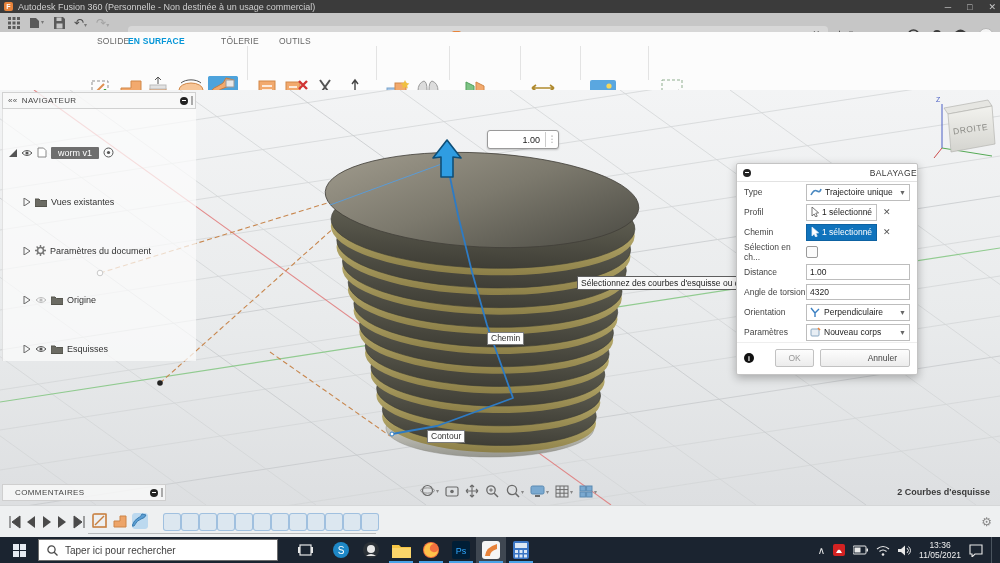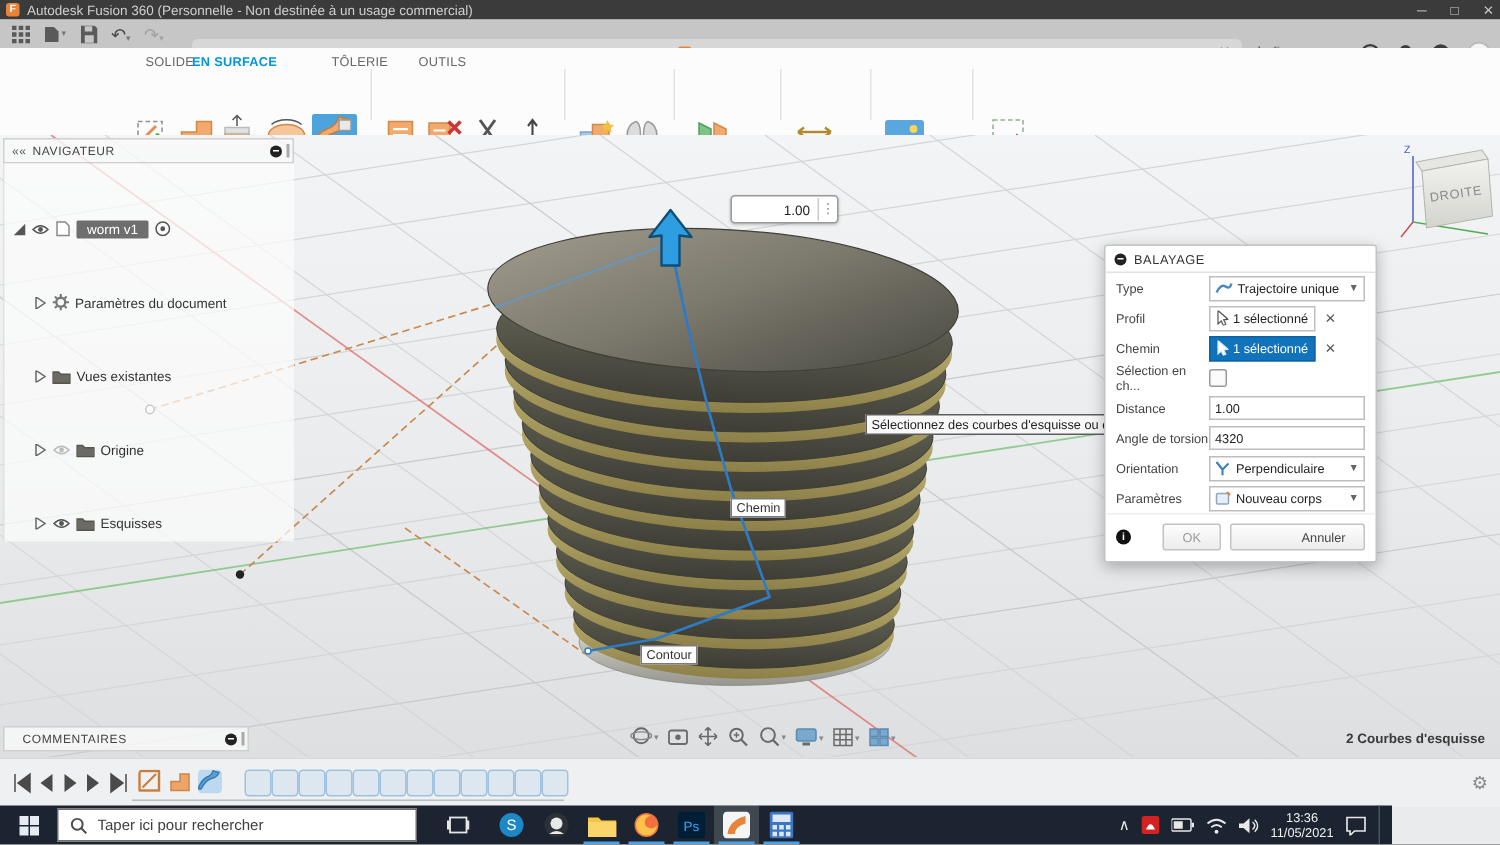--- a/index.html
+++ b/index.html
@@ -59,21 +59,21 @@
   .navigator{left:2px;top:92px;width:194px;}
   .navtree{background:rgba(252,252,252,.72);padding:3px 0 4px 0;border-left:1px solid rgba(190,190,190,.4);}
   .trow{height:17px;display:flex;align-items:center;font-size:9px;color:#333;gap:4px;margin-top:32px;}
   .trow .ico{display:flex;}
   .rootpill{background:#6e6e6e;color:#fff;padding:1px 7px;border-radius:1px;}
   .comments{left:2px;top:484px;width:164px;}
   
   .dialog{left:736px;top:163px;width:180px;background:#fff;border:1px solid #c4c4c4;border-radius:2px;
           box-shadow:0 3px 10px rgba(0,0,0,.28);font-size:8.5px;color:#444;}
   .dlg-hdr{height:17px;display:flex;align-items:center;border-bottom:1px solid #e2e2e2;
-           font-size:8.5px;color:#333;letter-spacing:.4px;}
+           font-size:8.5px;color:#333;letter-spacing:.4px;justify-content:space-between;}
   .dlg-hdr .pdot{width:8px;height:8px;border-radius:50%;background:#222;margin:0 5px 0 6px;position:relative;}
   .dlg-hdr .pdot::after{content:"";position:absolute;left:2px;top:3.5px;width:4px;height:1px;background:#fff;}
   .dlg-row{display:flex;align-items:center;height:20px;padding:0 7px;}
   .dlg-row .lbl{width:62px;flex:none;}
   .dlg-input{flex:1;height:14px;border:1px solid #bdbdbd;font-size:8.5px;color:#222;padding:0 3px;
              font-family:"Liberation Sans",sans-serif;background:#fff;min-width:0;}
   .dlg-drop{flex:1;height:15px;border:1px solid #bdbdbd;background:#fff;display:flex;align-items:center;
             gap:3px;padding:0 3px;color:#222;}
   .dlg-drop .car{margin-left:auto;color:#666;font-size:7px;}
   .chip{height:15px;display:flex;align-items:center;gap:3px;padding:0 4px;border:1px solid #c0c0c0;background:#fff;color:#222;}
@@ -92,21 +92,21 @@
   .viewbar .vb{display:flex;align-items:center;gap:1px;}
   .viewbar .car{font-size:6px;color:#888;}
   
   .timeline{left:0;top:505px;width:1000px;height:32px;background:#eef0f1;border-top:1px solid #d5d7d8;}
   .tl-play{position:absolute;left:8px;top:8px;}
   .tl-ico{position:absolute;top:7px;width:16px;height:16px;border-radius:3px;}
   .tl-ghost{border:1.5px solid rgba(110,160,210,.55);background:rgba(175,208,236,.28);}
   .tl-ruler{position:absolute;left:88px;top:27px;width:288px;height:4px;border-top:1px solid #b9bbbc;}
   .gear{position:absolute;right:8px;top:9px;color:#8a8a8a;font-size:12px;}
   
-  .taskbar{left:0;top:537px;width:928px;height:26px;background:#1b2430;display:flex;align-items:center;}
+  .taskbar{left:0;top:537px;width:1000px;height:26px;background:#1b2430;display:flex;align-items:center;}
   .startbtn{width:38px;height:26px;display:flex;align-items:center;justify-content:center;}
   .winlogo{display:grid;grid-template-columns:6px 6px;grid-template-rows:6px 6px;gap:1px;}
   .winlogo span{background:#e6ecf2;}
   .tsearch{width:222px;height:20px;background:#fff;border:1px solid #6d6d6d;display:flex;align-items:center;
            font-size:10px;color:#3e3e3e;gap:7px;padding:0 8px;}
   .tb-ico{width:30px;height:26px;display:flex;align-items:center;justify-content:center;position:relative;}
   .tb-ico.active{background:rgba(255,255,255,.16);}
   .runline{position:absolute;left:3px;bottom:0;width:24px;height:2px;background:#4aa3e8;}
   .tray{margin-left:auto;display:flex;align-items:center;gap:8px;padding-right:4px;color:#e8e8e8;}
   .clockbox{font-size:8.5px;line-height:10px;text-align:center;color:#f0f0f0;}
@@ -452,43 +452,43 @@
         <span class="rootpill">worm v1</span>
         <svg width="11" height="11" class="ico">
             <circle cx="5.5" cy="5.5" r="4.5" fill="none" stroke="#555"></circle>
             <circle cx="5.5" cy="5.5" r="1.6" fill="#555"></circle>
           </svg>
       </div>
       <div class="trow" style="padding-left:20px;">
         <svg width="8" height="8">
             <polygon points="1,0 7,4 1,8" fill="none" stroke="#666"></polygon>
           </svg>
+        <svg width="12" height="10" class="ico">
+            <path d="M0 2 h4 l1.5 1.5 h6.5 v6 h-12 z" fill="#6b6b63" stroke="#55554d"></path>
+          </svg>
+        <span>Vues existantes</span>
+      </div>
+      <div class="trow" style="padding-left:20px;">
+        <svg width="8" height="8">
+            <polygon points="1,0 7,4 1,8" fill="none" stroke="#666"></polygon>
+          </svg>
         <svg width="11" height="11" class="ico">
             <circle cx="5.5" cy="5.5" r="3" fill="none" stroke="#777" stroke-width="1.6"></circle>
             <g stroke="#777" stroke-width="1.4">
               <line x1="5.5" y1="0" x2="5.5" y2="2"></line>
               <line x1="5.5" y1="9" x2="5.5" y2="11"></line>
               <line x1="0" y1="5.5" x2="2" y2="5.5"></line>
               <line x1="9" y1="5.5" x2="11" y2="5.5"></line>
               <line x1="1.6" y1="1.6" x2="3" y2="3"></line>
               <line x1="8" y1="8" x2="9.4" y2="9.4"></line>
               <line x1="9.4" y1="1.6" x2="8" y2="3"></line>
               <line x1="3" y1="8" x2="1.6" y2="9.4"></line>
             </g>
           </svg>
         <span>Paramètres du document</span>
-      </div>
-      <div class="trow" style="padding-left:20px;">
-        <svg width="8" height="8">
-            <polygon points="1,0 7,4 1,8" fill="none" stroke="#666"></polygon>
-          </svg>
-        <svg width="12" height="10" class="ico">
-            <path d="M0 2 h4 l1.5 1.5 h6.5 v6 h-12 z" fill="#6b6b63" stroke="#55554d"></path>
-          </svg>
-        <span>Vues existantes</span>
       </div>
       <div class="trow" style="padding-left:20px;">
         <svg width="8" height="8">
             <polygon points="1,0 7,4 1,8" fill="none" stroke="#666"></polygon>
           </svg>
         <svg width="12" height="8" class="ico">
             <path d="M1 4 Q6 -1 11 4 Q6 9 1 4 z" fill="none" stroke="#bbb"></path>
             <circle cx="6" cy="4" r="1.6" fill="#bbb"></circle>
           </svg>
         <svg width="12" height="10" class="ico">

